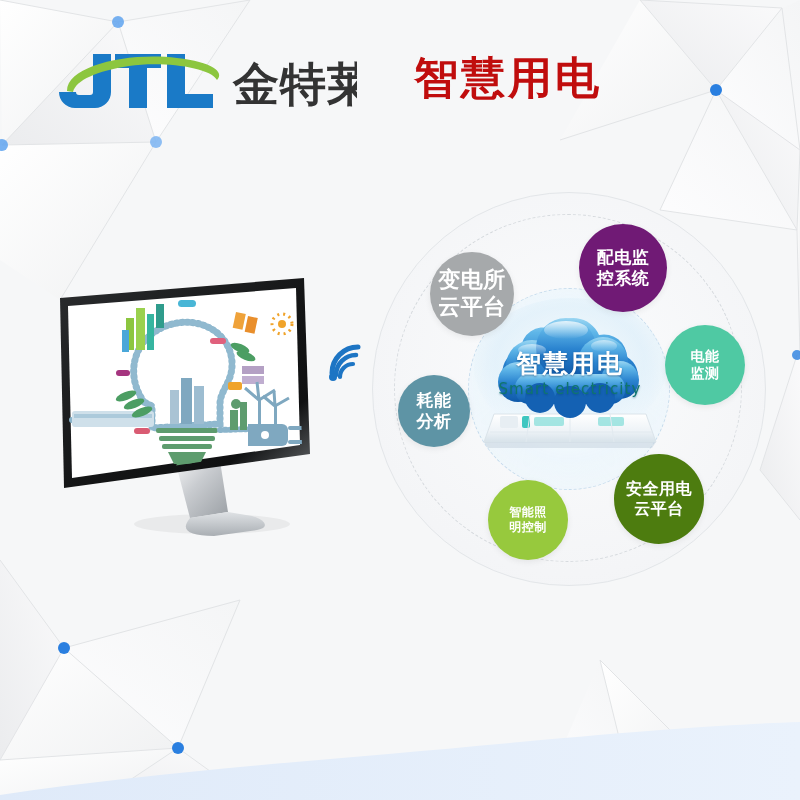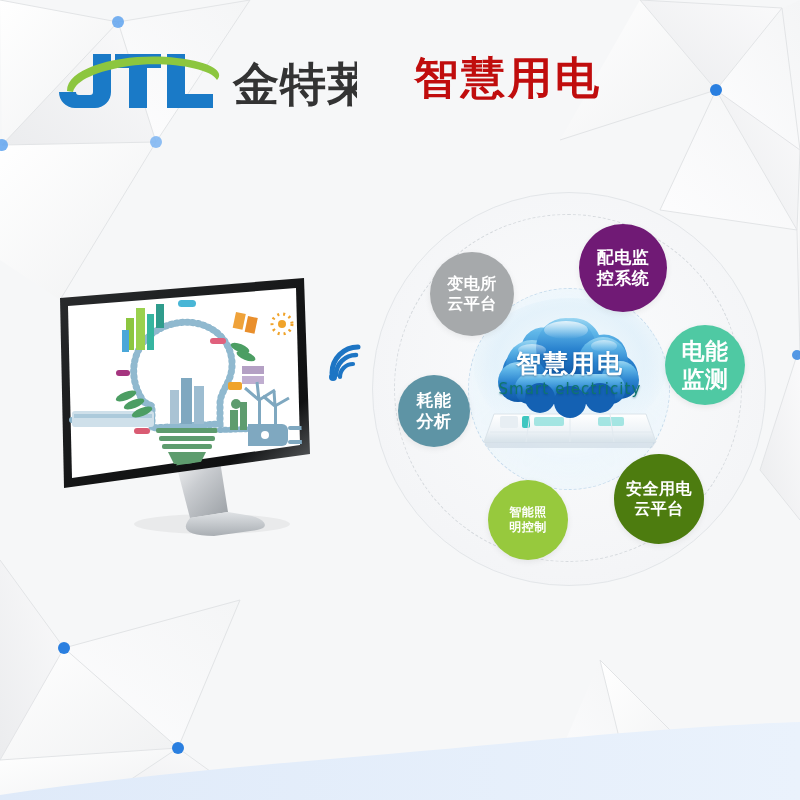--- a/index.html
+++ b/index.html
@@ -401,33 +401,33 @@
         </g>
       </svg>
 
       <div class="cloud-text">
         <div class="cloud-cn">智慧用电</div>
         <div class="cloud-en">Smart electricity</div>
       </div>
     </div>
 
     <div id="bubble-layer">
-        <div class="bubble" style="width: 84px; height: 84px; left: 58px; top: 60px; background: rgb(166, 169, 171); font-size: 16px;">
+        <div class="bubble" style="width: 84px; height: 84px; left: 58px; top: 60px; background: rgb(166, 169, 171); font-size: 22px;">
           <span>
             <div>变电所</div>
             <div>云平台</div>
           </span>
         </div>
         <div class="bubble" style="width: 88px; height: 88px; left: 207px; top: 32px; background: #701a75; font-size: 17px;">
           <span>
             <div>配电监</div>
             <div>控系统</div>
           </span>
         </div>
-        <div class="bubble" style="width: 80px; height: 80px; left: 293px; top: 133px; background: rgb(79, 201, 163); font-size: 23px;">
+        <div class="bubble" style="width: 80px; height: 80px; left: 293px; top: 133px; background: rgb(79, 201, 163); font-size: 14px;">
           <span>
             <div>电能</div>
             <div>监测</div>
           </span>
         </div>
         <div class="bubble" style="width: 72px; height: 72px; left: 26px; top: 183px; background: rgb(94, 148, 165); font-size: 17px;">
           <span>
             <div>耗能</div>
             <div>分析</div>
           </span>

